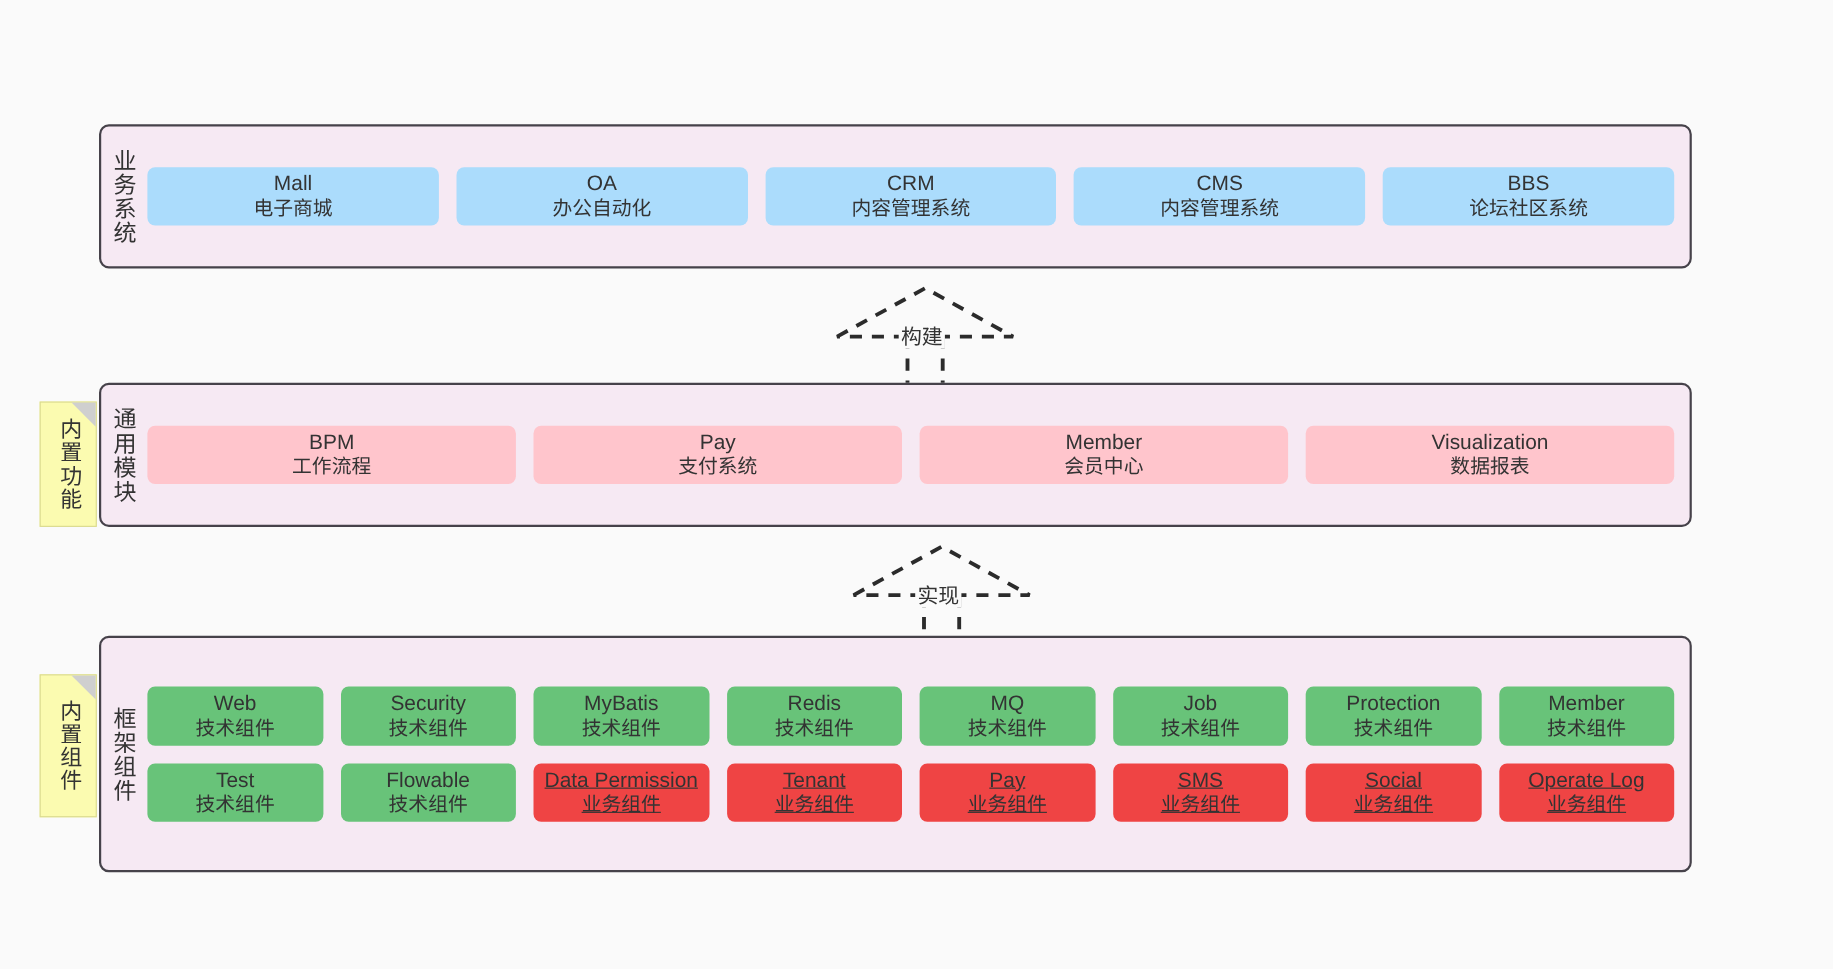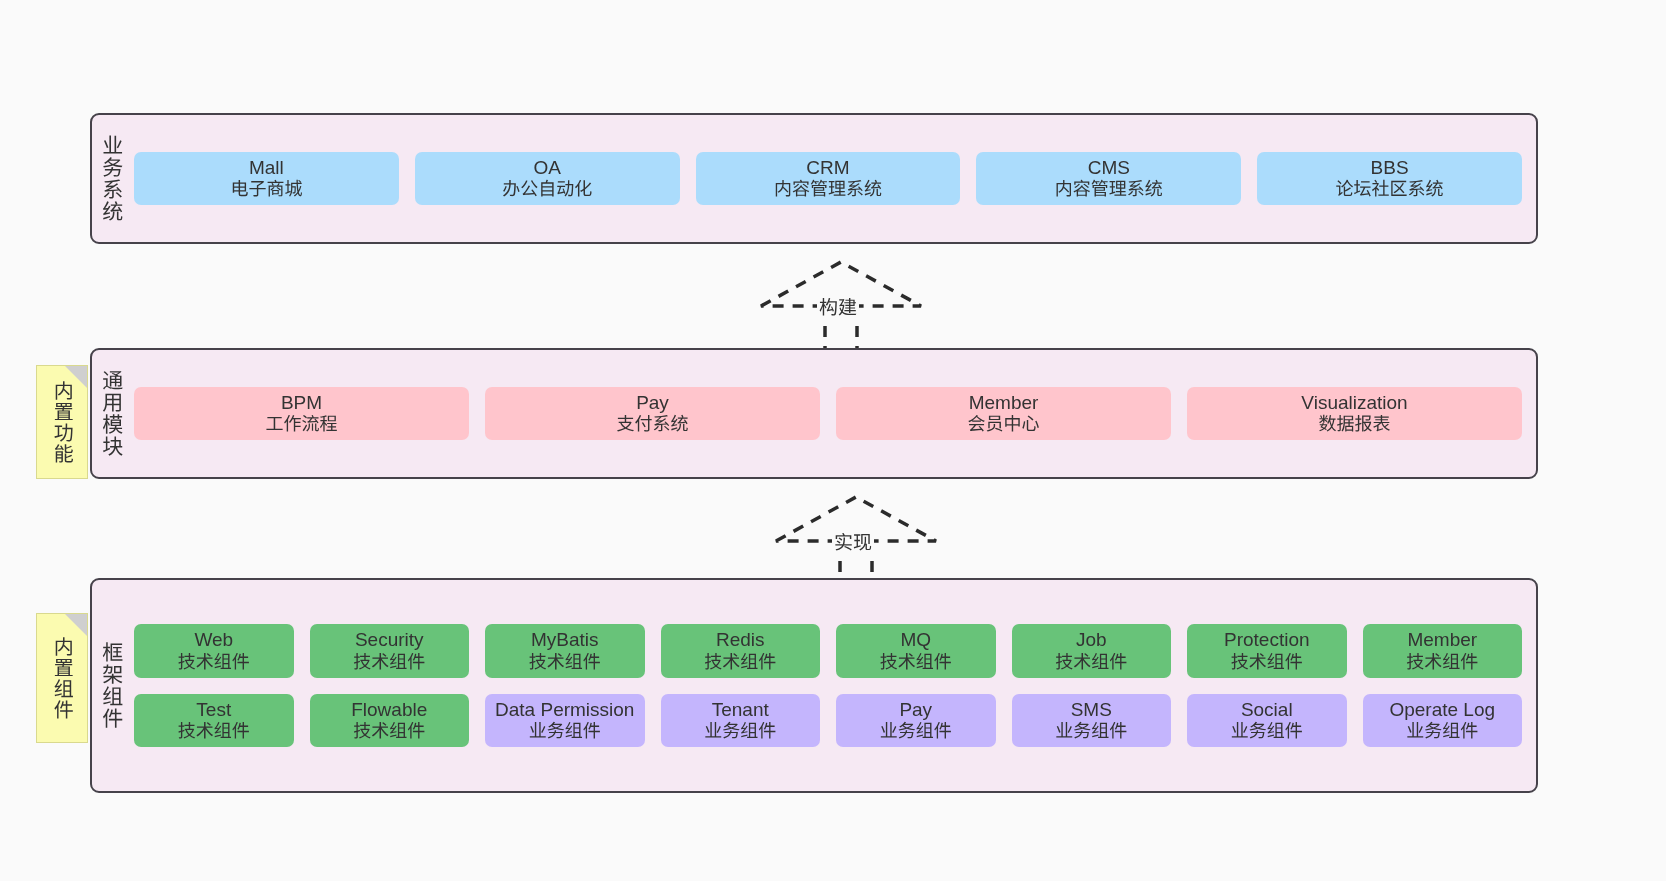--- a/index.html
+++ b/index.html
@@ -88,21 +88,21 @@
   }
   .node .n-sub {
     font-size: 18px;
     color: #333333;
   }
 
   .blue       { background: #abdcfc; }
   .red        { background: #f26b6b; }
   .pink       { background: #ffc5cc; text-align: right; }
   .green      { background: #68c379; }
-  .lightgreen { background: #c4b5fd; }
+  .lightgreen { background: #ef4444; text-decoration: underline; }
 
   
   .note {
     position: absolute;
     box-sizing: border-box;
     background: #fbfbb0;
     border: 1px solid #d9d98e;
     display: flex;
     align-items: center;
     justify-content: center;

